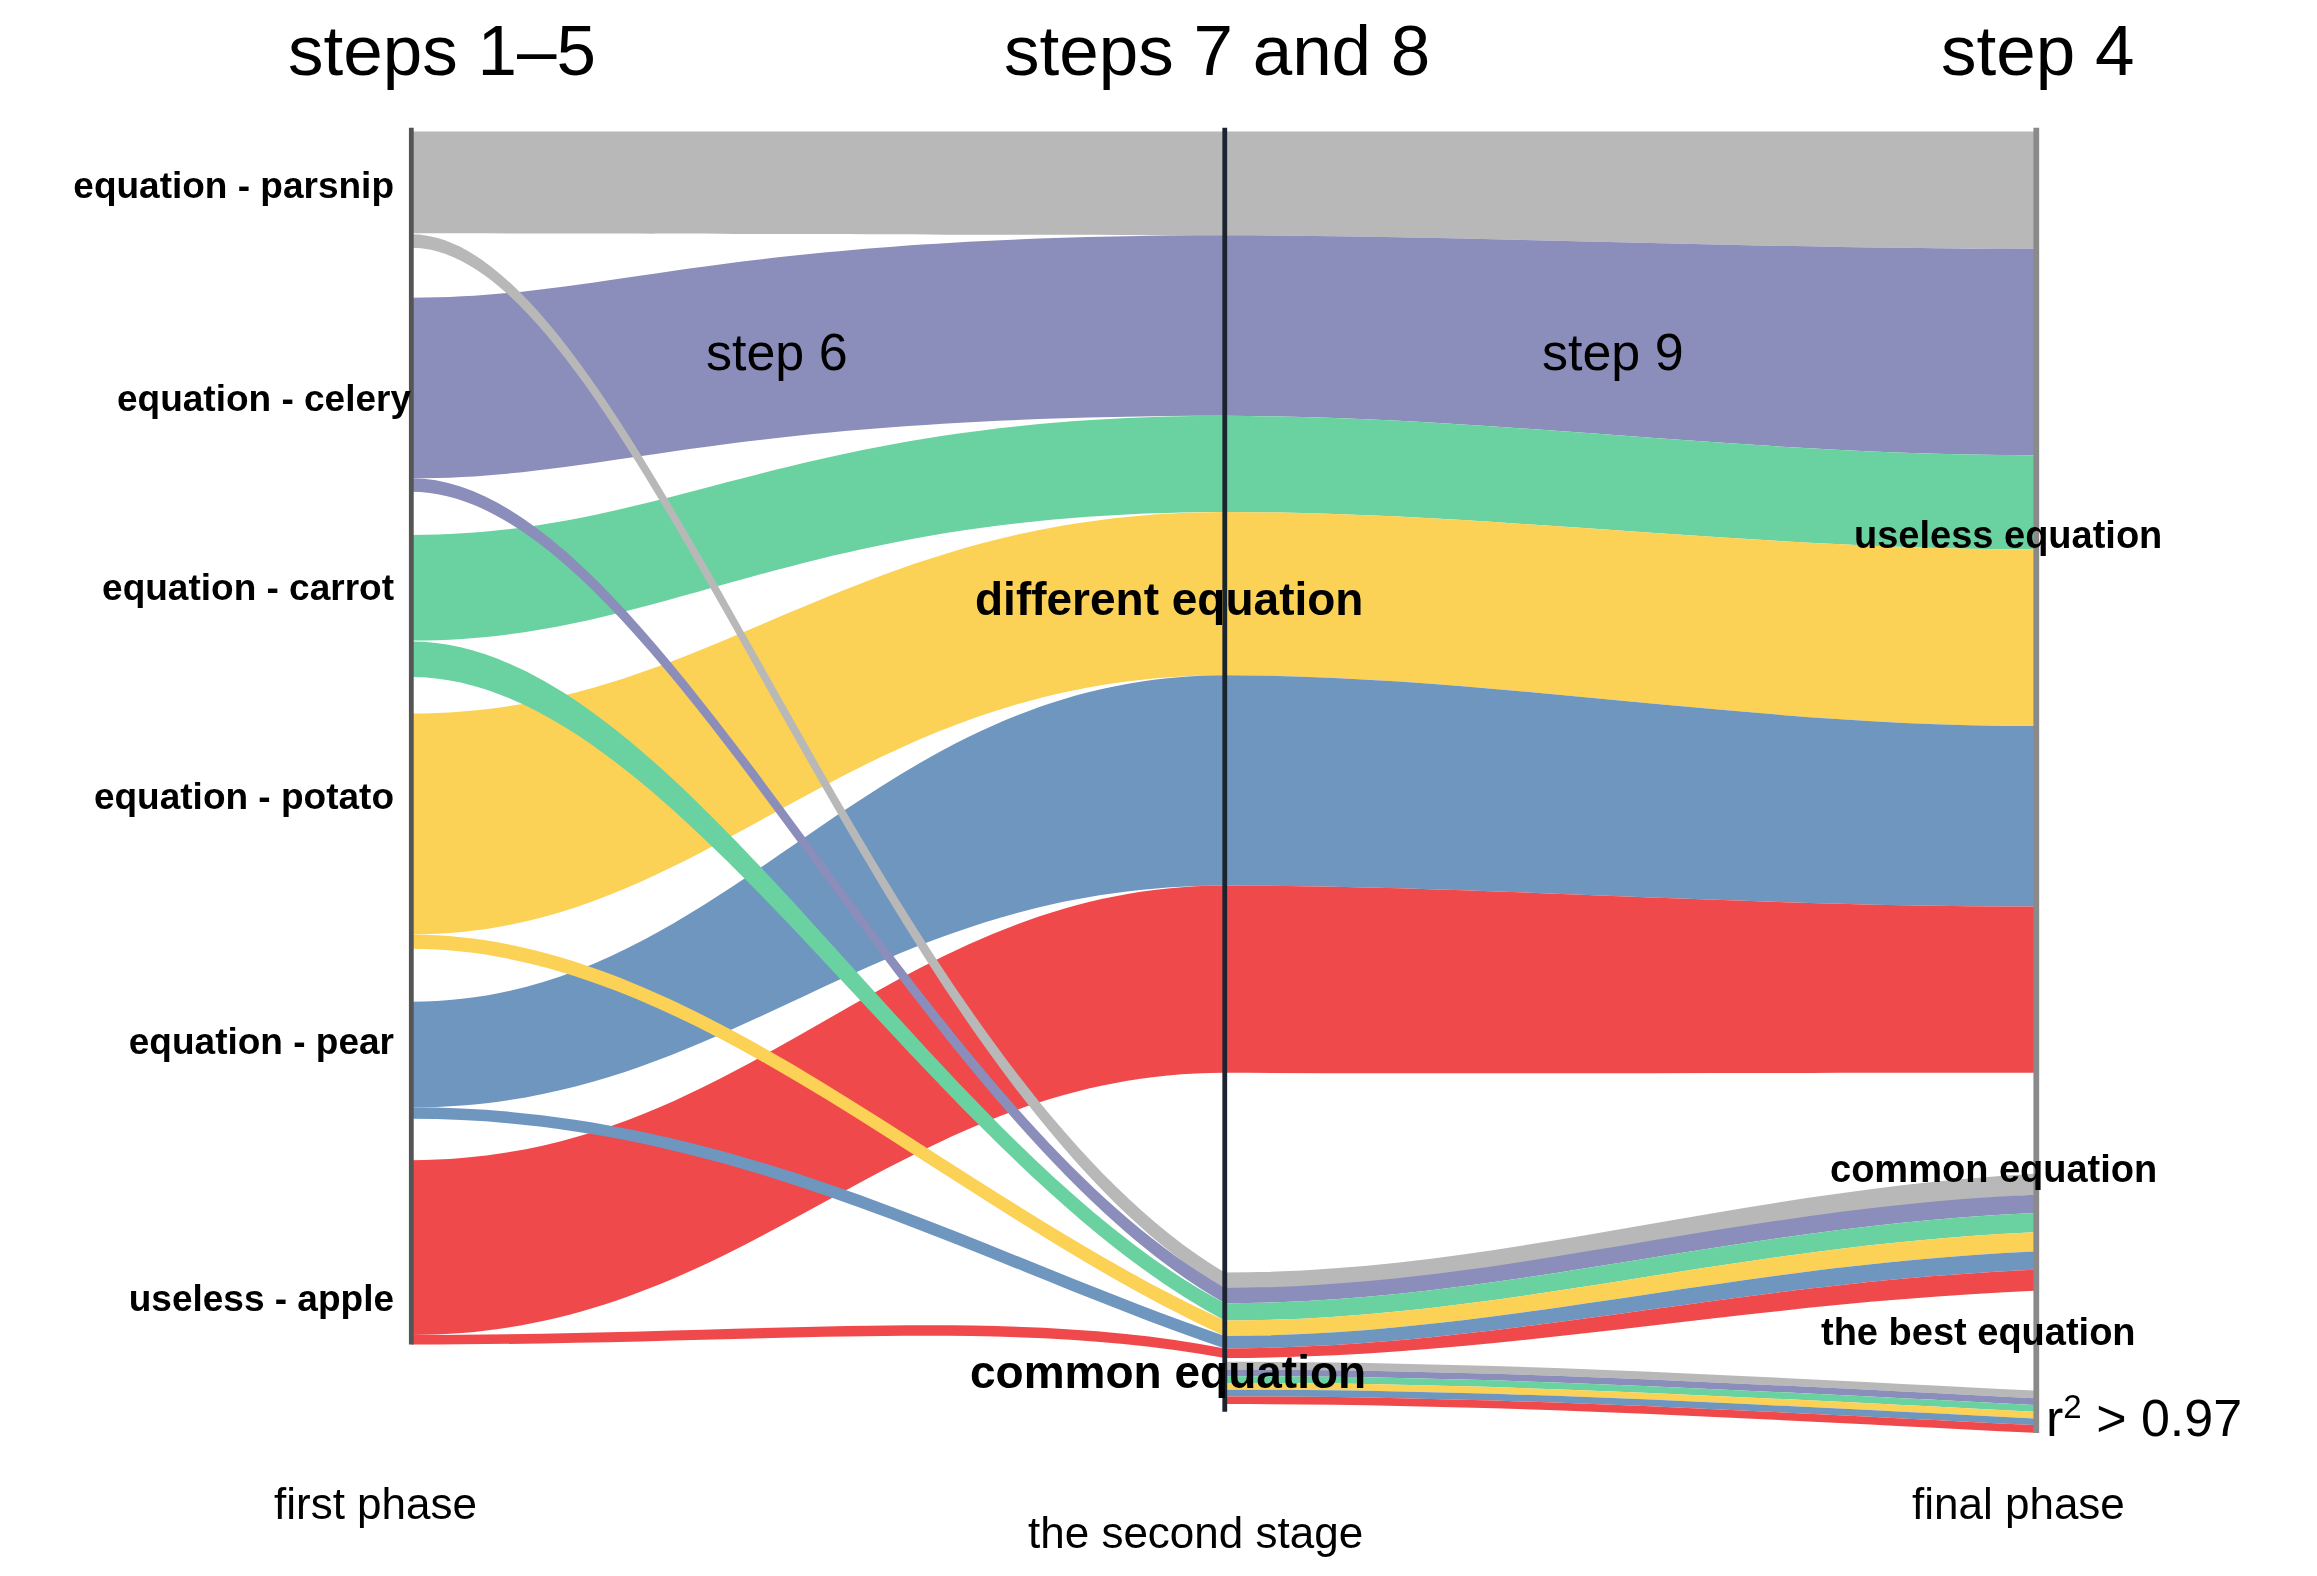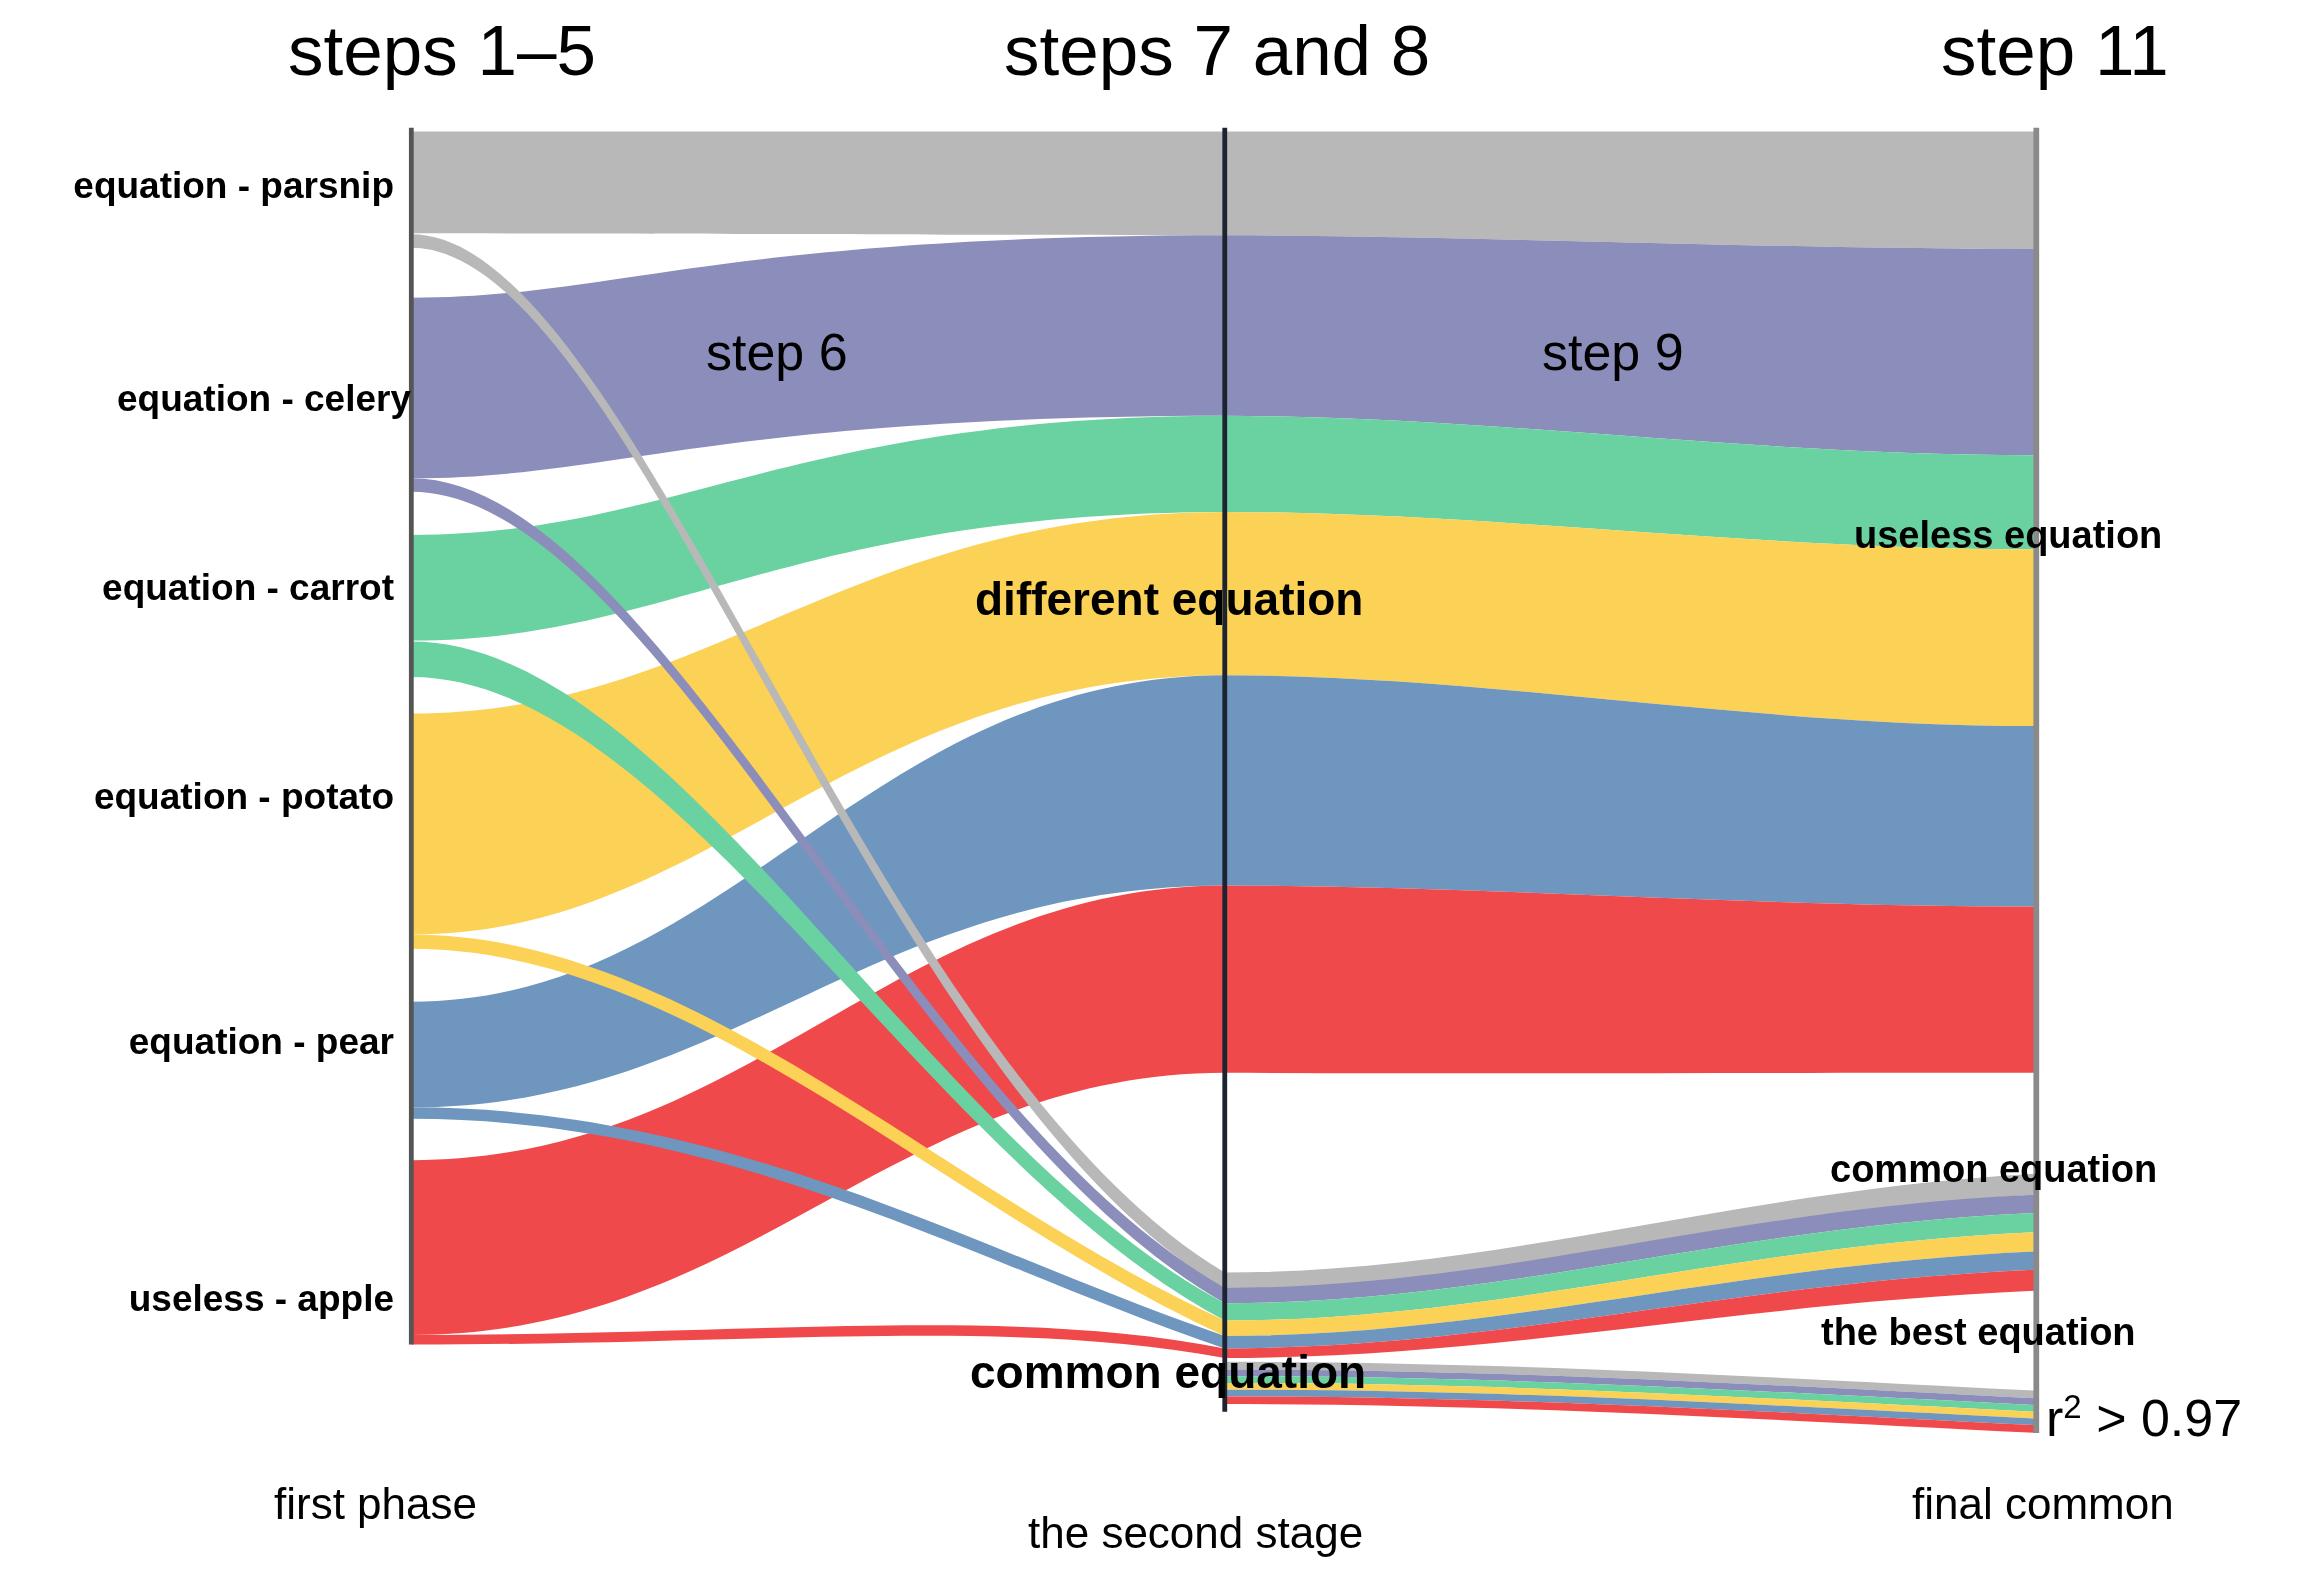--- a/index.html
+++ b/index.html
@@ -80,21 +80,21 @@
       <path fill="#f0494b" d="M1275,1454 C1560,1454 1800,1468 2120,1484 L2120,1492 C1800,1476 1560,1462 1275,1462 Z"></path>
     </g>
 
     <line x1="428" y1="133" x2="428" y2="1400" stroke="#555555" stroke-width="5"></line>
     <line x1="1275" y1="133" x2="1275" y2="1470" stroke="#1c2430" stroke-width="5"></line>
     <line x1="2120" y1="133" x2="2120" y2="1492" stroke="#8a8a8a" stroke-width="6"></line>
   </svg>
 
   <div class="lbl col-head" style="left:288px;top:9.6px;">steps 1–5</div>
   <div class="lbl col-head" style="left:1004px;top:9.6px;">steps 7 and 8</div>
-  <div class="lbl col-head" style="left:1941px;top:9.6px;">step 11</div>
+  <div class="lbl col-head" style="left:1941px;top:9.6px;">step 4</div>
 
   <div class="lbl left-lbl" style="left:0px;top:165px;width:394px;">equation - parsnip</div>
   <div class="lbl left-lbl" style="left:8px;top:378px;width:394px;margin-left:9px;">equation - celery</div>
   <div class="lbl left-lbl" style="left:0px;top:567px;width:394px;">equation - carrot</div>
   <div class="lbl left-lbl" style="left:0px;top:776px;width:394px;">equation - potato</div>
   <div class="lbl left-lbl" style="left:0px;top:1021px;width:394px;">equation - pear</div>
   <div class="lbl left-lbl" style="left:0px;top:1278px;width:394px;">useless - apple</div>
 
   <div class="lbl stepinner" style="left:706px;top:322px;">step 6</div>
   <div class="lbl stepinner" style="left:1542px;top:322px;">step 9</div>
@@ -104,16 +104,16 @@
   <div class="lbl flowlbl-lg" style="left:1854px;top:514px;">useless equation</div>
   <div class="lbl flowlbl-lg" style="left:1830px;top:1148px;">common equation</div>
   <div class="lbl flowlbl-lg" style="left:1821px;top:1311px;">the best equation</div>
 
   <div class="lbl r2" style="left:2046px;top:1388px;">
     <span>r</span><sup>2</sup><span> &gt; 0.97</span>
   </div>
 
   <div class="lbl phase" style="left:274px;top:1479px;">first phase</div>
   <div class="lbl phase" style="left:1028px;top:1508px;">the second stage</div>
-  <div class="lbl phase" style="left:1912px;top:1479px;">final common</div>
+  <div class="lbl phase" style="left:1912px;top:1479px;">final phase</div>
 
 </div>
 
 
 </body></html>

